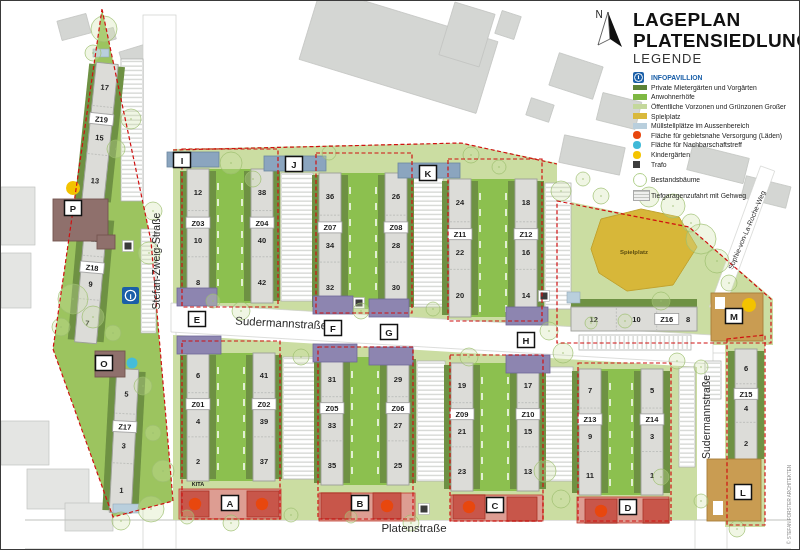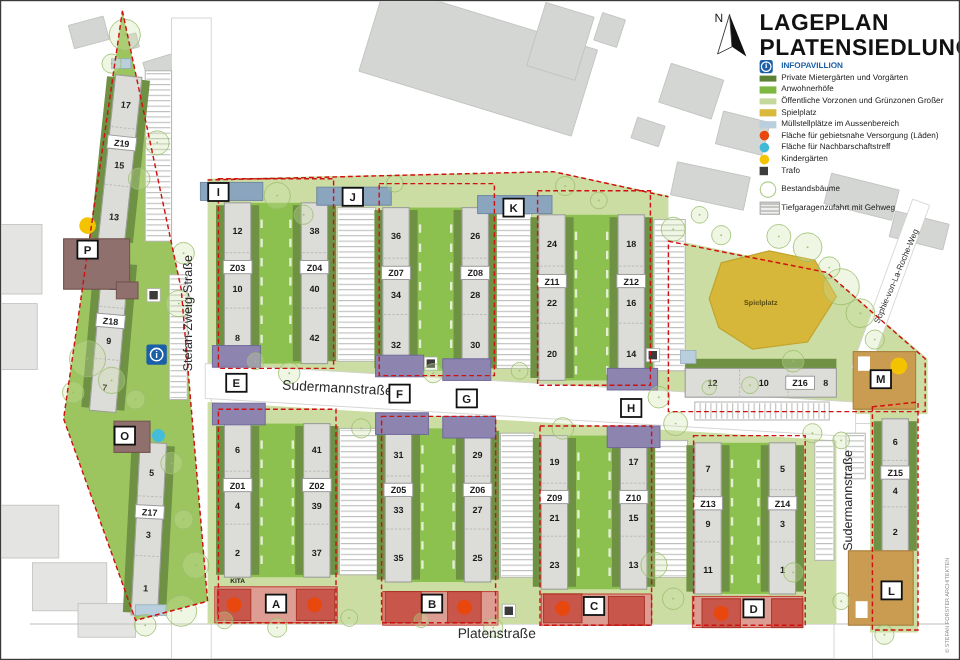--- a/index.html
+++ b/index.html
@@ -662,20 +662,21 @@
         <text x="598" y="17" text-anchor="middle" font-size="10" font-weight="400" fill="#1a1a1a" transform="">N</text>
         <polygon points="607,11 621,46 609,38" fill="#111"></polygon>
         <polygon points="607,11 597,44 609,38" fill="#fff" stroke="#222" stroke-width="0.7"></polygon>
       </g>
     </svg>
   <div class="title">
     <div>LAGEPLAN</div>
     <div>PLATENSIEDLUNG</div>
   </div>
   <div class="legend">
+    <div class="legend-heading">LEGENDE</div>
     <div id="legend-items">
         <div class="lg-row">
           <span class="lg-ic">
             <span class="info-ic">
               <b>i</b>
             </span>
           </span>
           <span class="lg-label blue">INFOPAVILLION</span>
         </div>
         <div class="lg-row">

